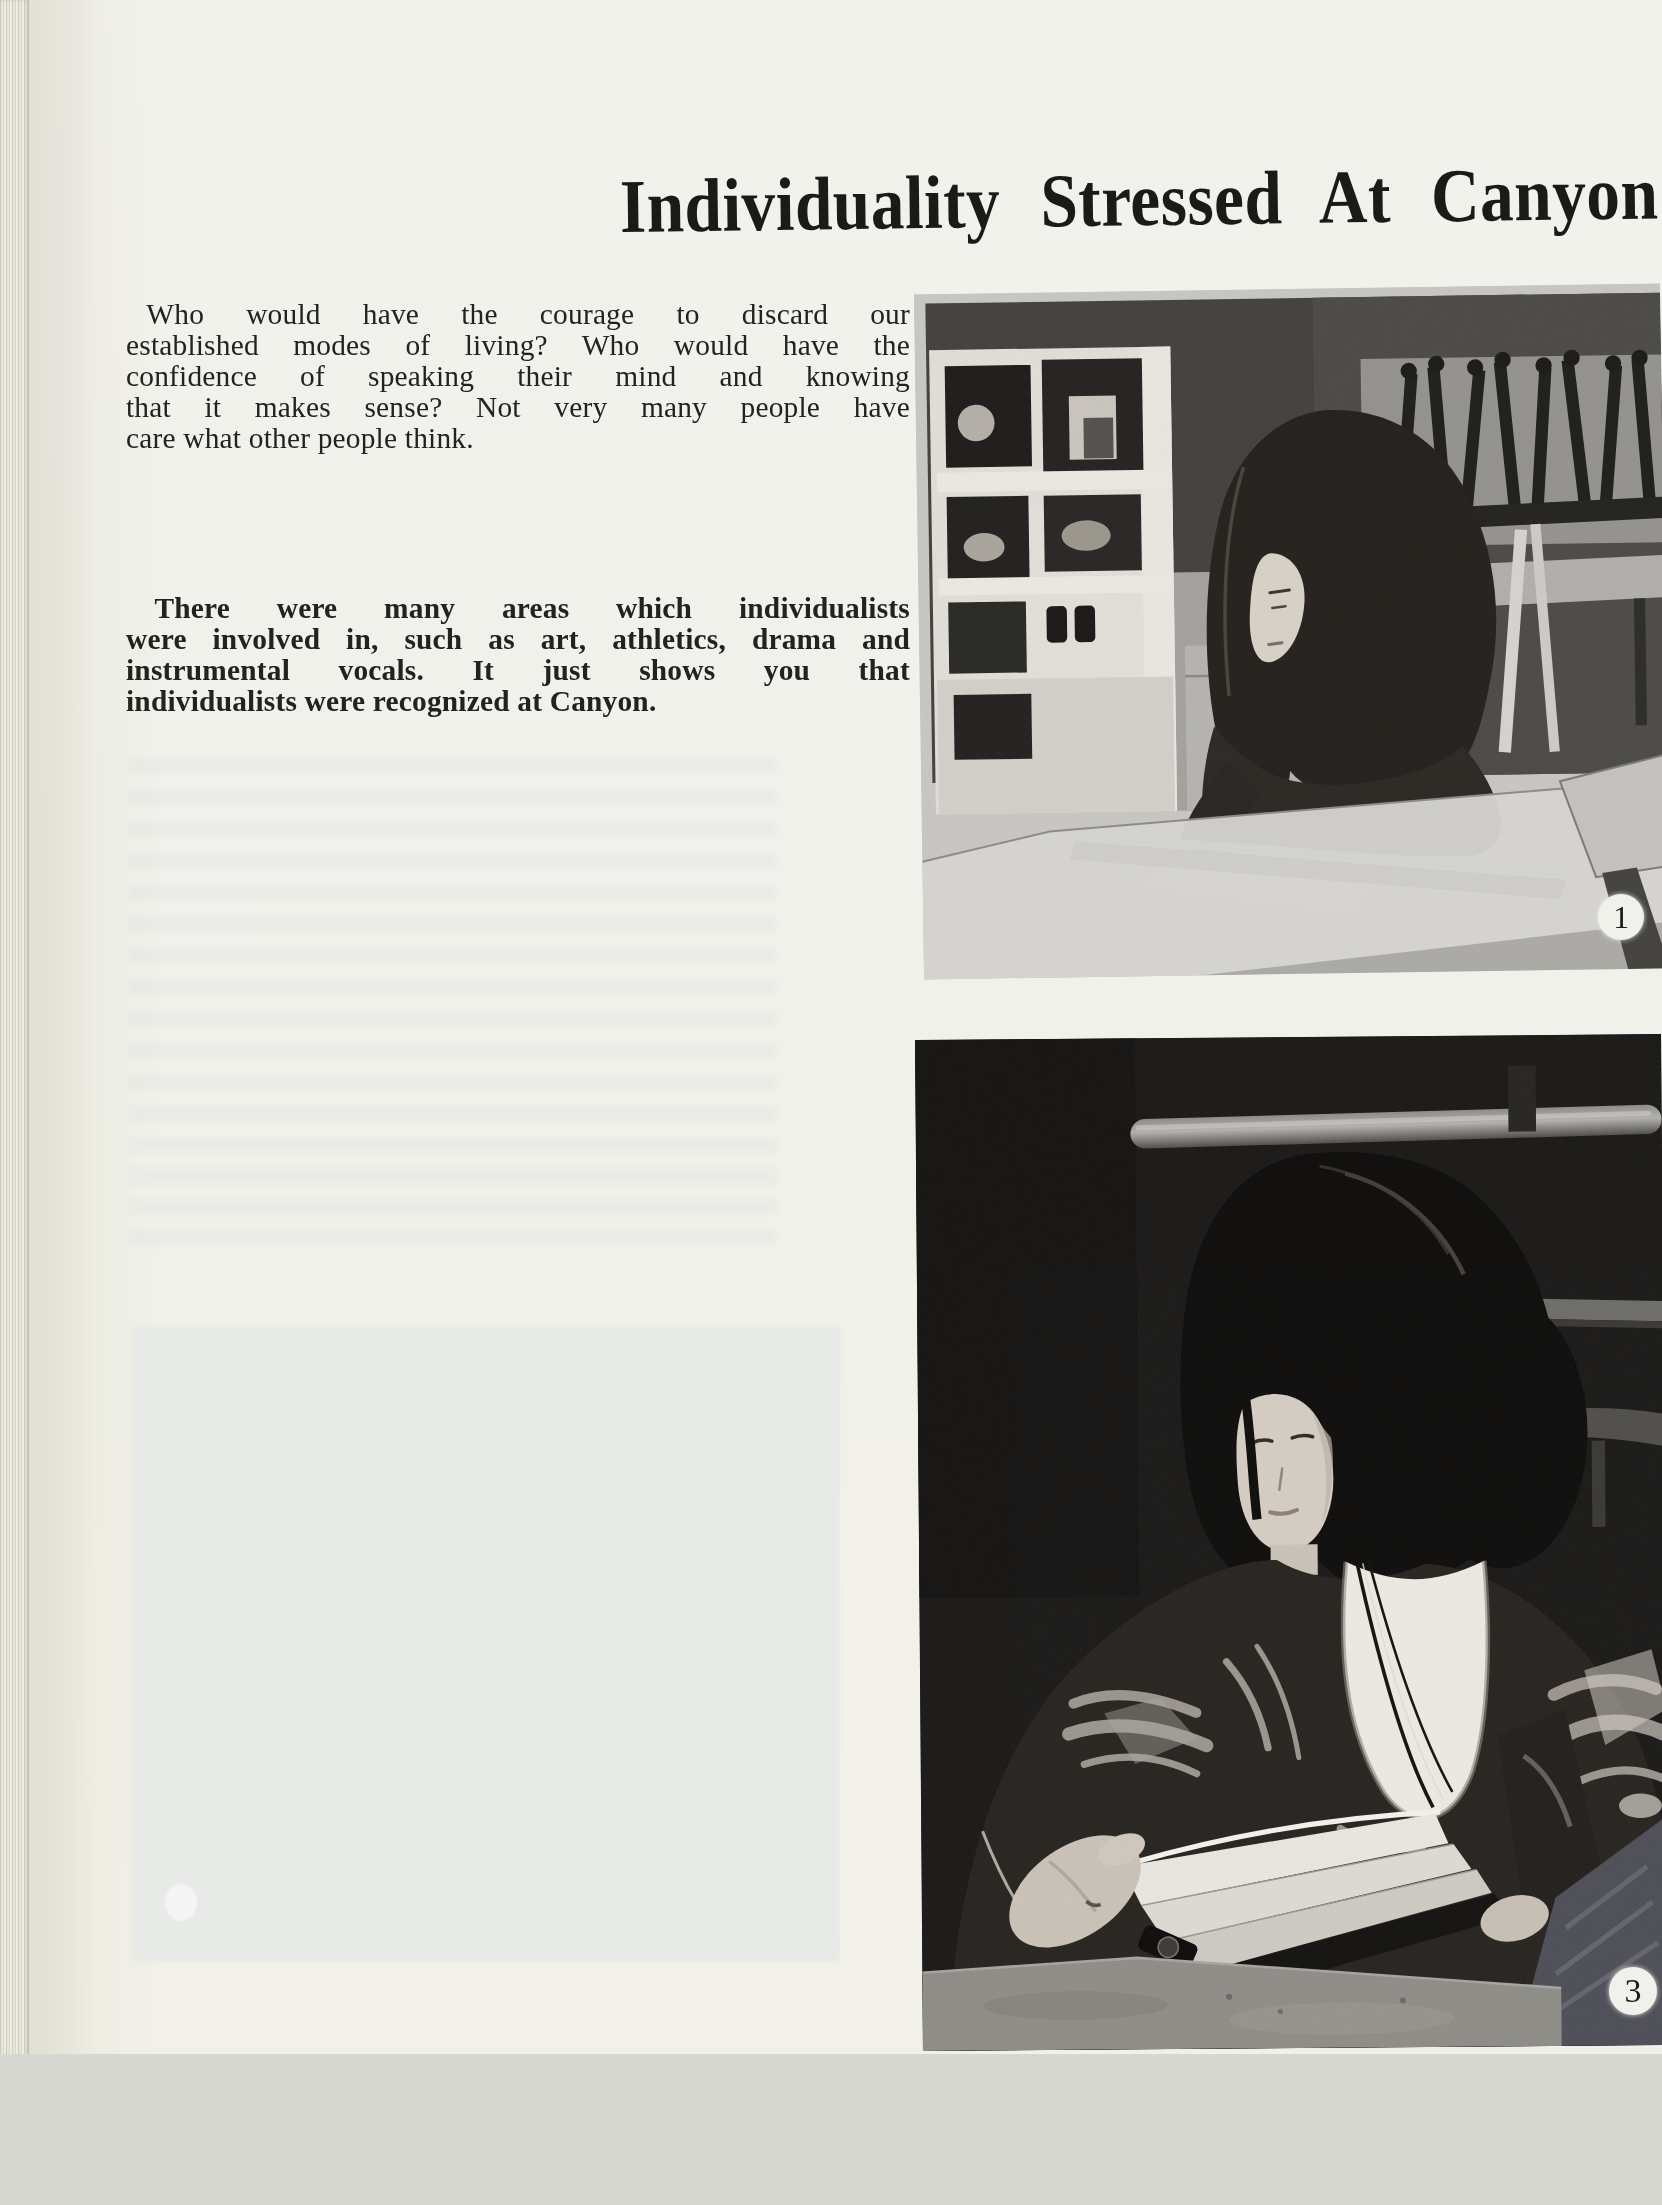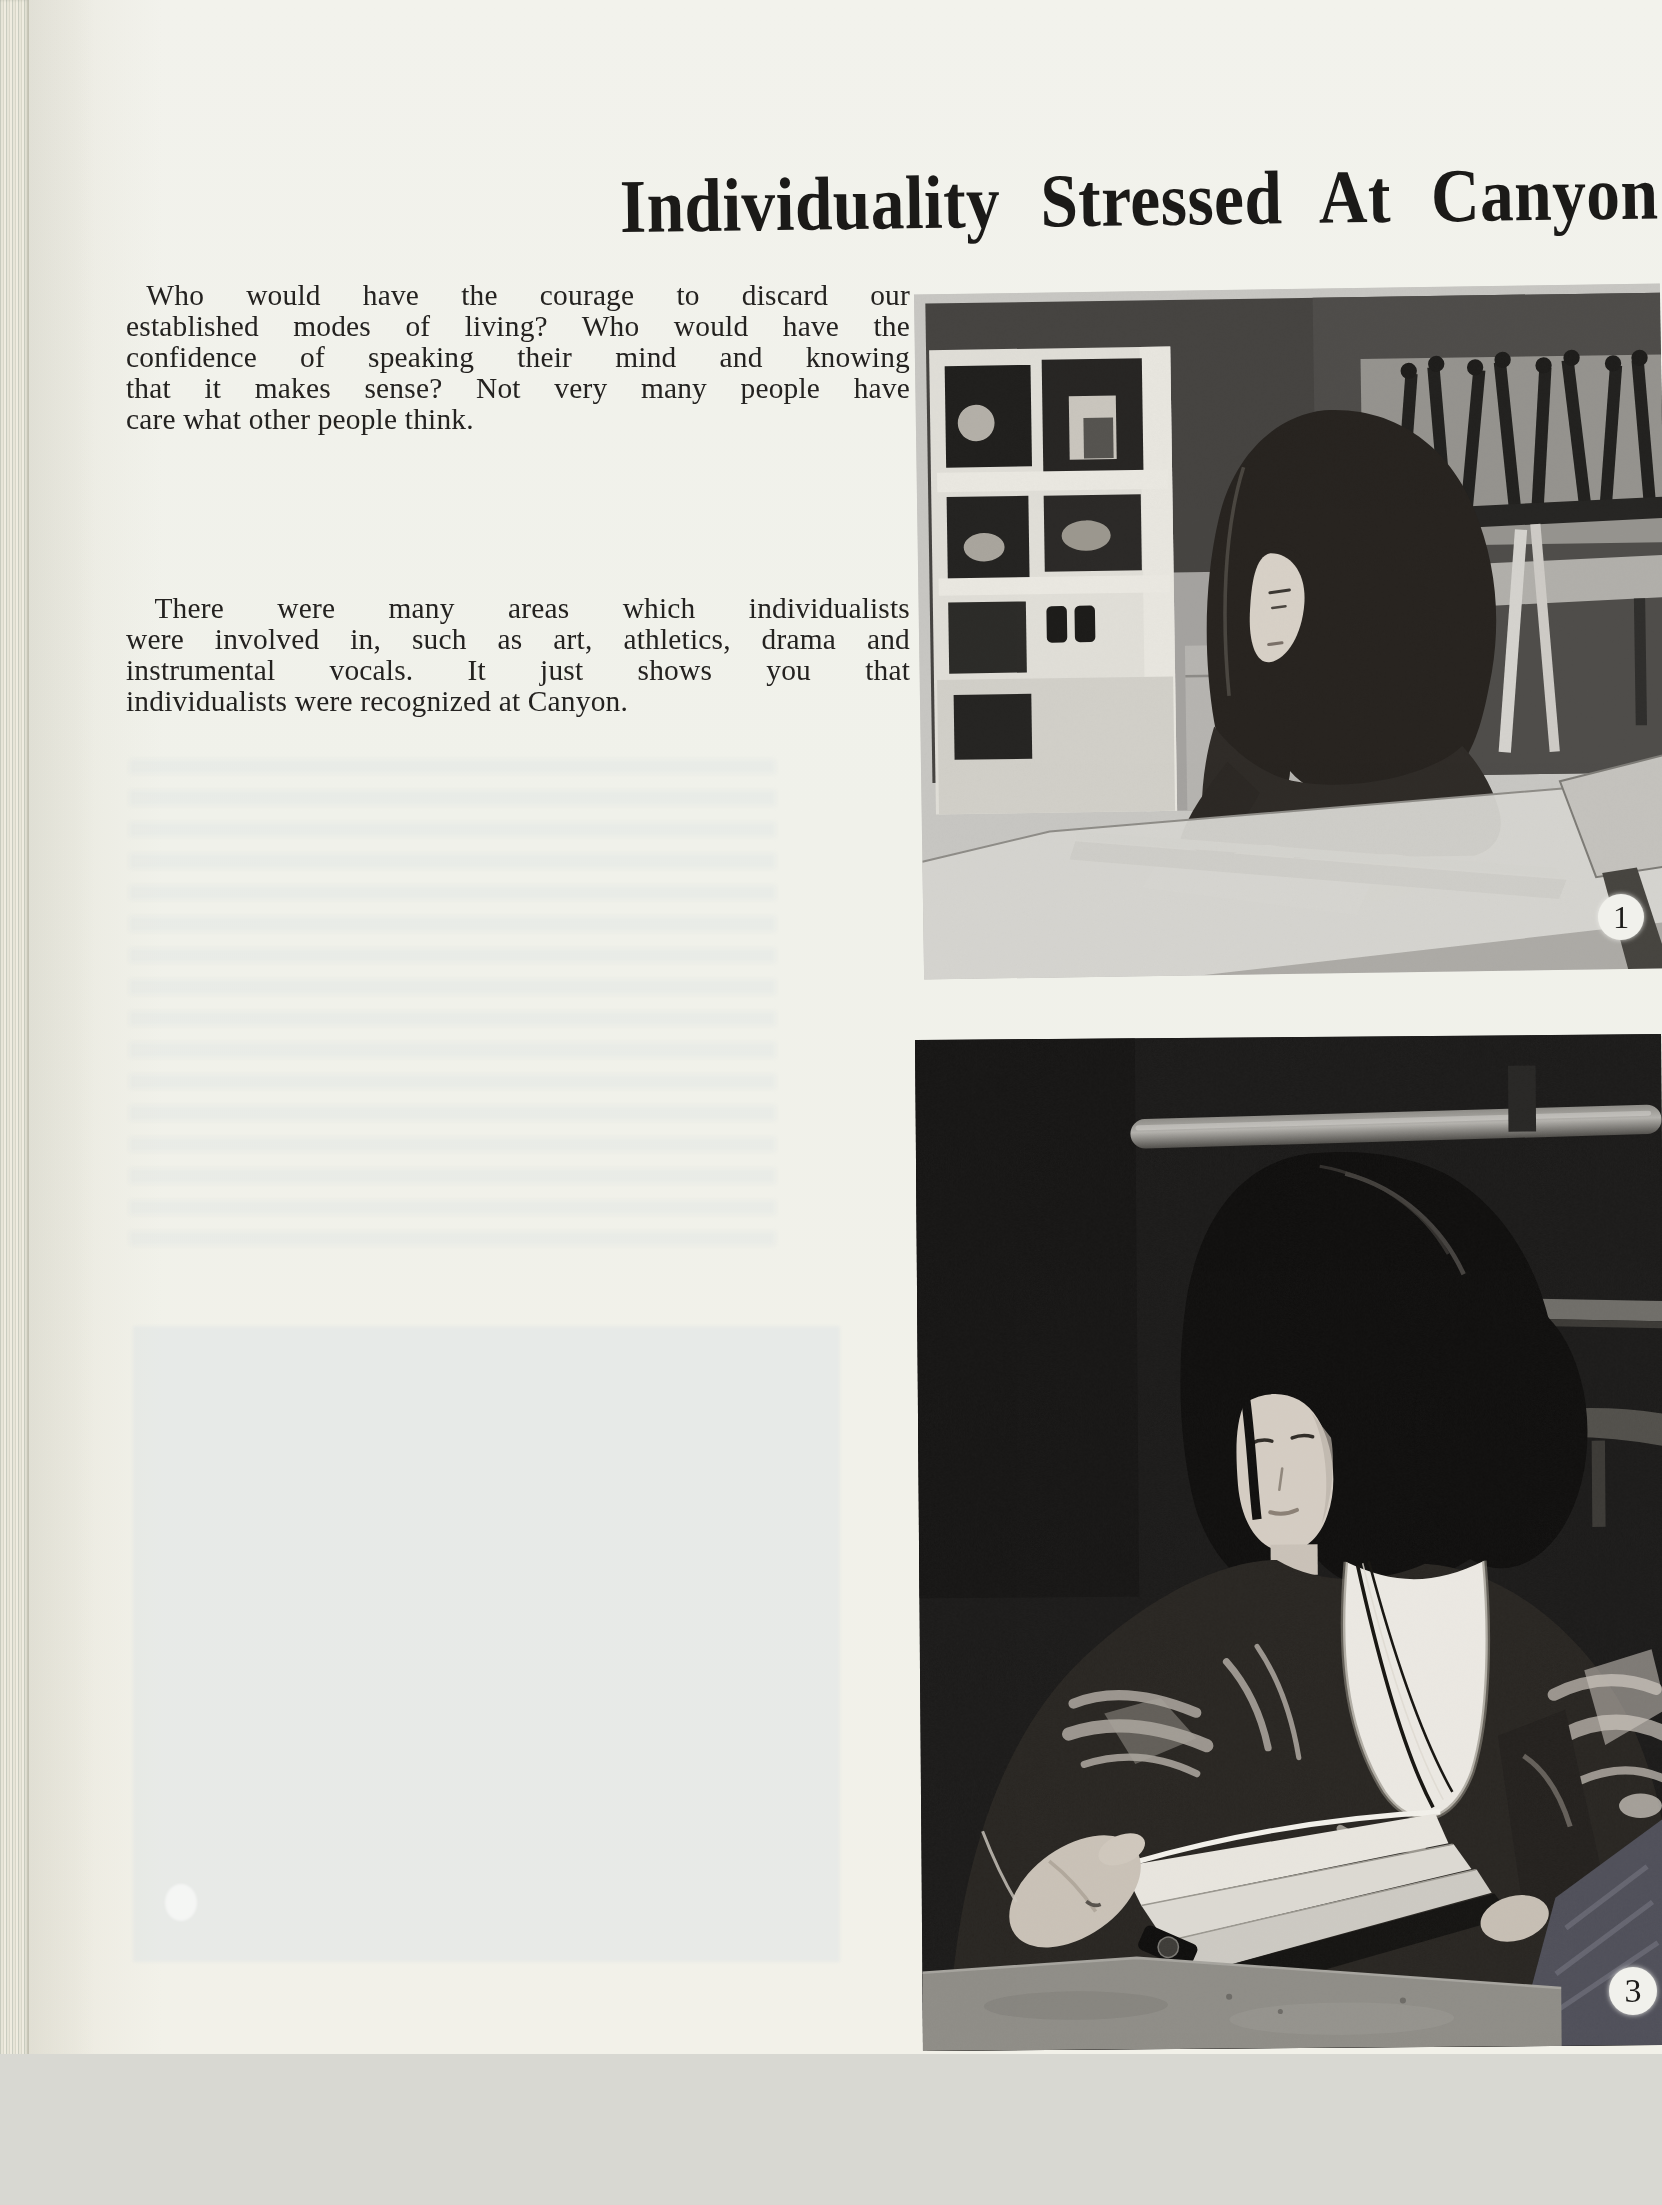--- a/index.html
+++ b/index.html
@@ -27,25 +27,25 @@
     position:absolute; left:620px; top:168px; width:1046px; height:96px;
     transform:rotate(-0.75deg); transform-origin:left center; overflow:visible;
   }
   .page-title{
     display:inline-block; white-space:nowrap;
     font-weight:bold; font-size:76px; line-height:76px;
     letter-spacing:0.5px; word-spacing:0.34em; color:#1b1a18;
     transform-origin:left center;
   }
   .article{
-    position:absolute; left:126px; top:280px; width:784px; color:#242220;
+    position:absolute; left:126px; top:299px; width:784px; color:#242220;
     font-size:29.4px; line-height:31px; letter-spacing:0.2px;
   }
   .para{margin:0;}
-  .para2{position:absolute; left:126px; top:593px; width:784px;}
+  .para2{position:absolute; left:126px; top:593px; width:784px;font-weight:bold;}
   .line{display:block; text-align:justify; text-align-last:justify; white-space:normal;}
   .line.last{text-align-last:left;}
   .line.ind1{text-indent:20.3px;}
   .line.ind2{text-indent:28.4px;}
   .photo{position:absolute; overflow:hidden; background:#c9c8c4;}
   .photo svg{display:block; width:100%; height:100%;}
   .photo1{left:919px; top:289px;  width:746px; height:685px; transform:rotate(-0.85deg);}
   .photo2{left:919px; top:1037px; width:746px; height:1011px; transform:rotate(-0.45deg); background:#1a1918;}
   .badge{
     position:absolute; border-radius:50%; background:#f1f1ec;

